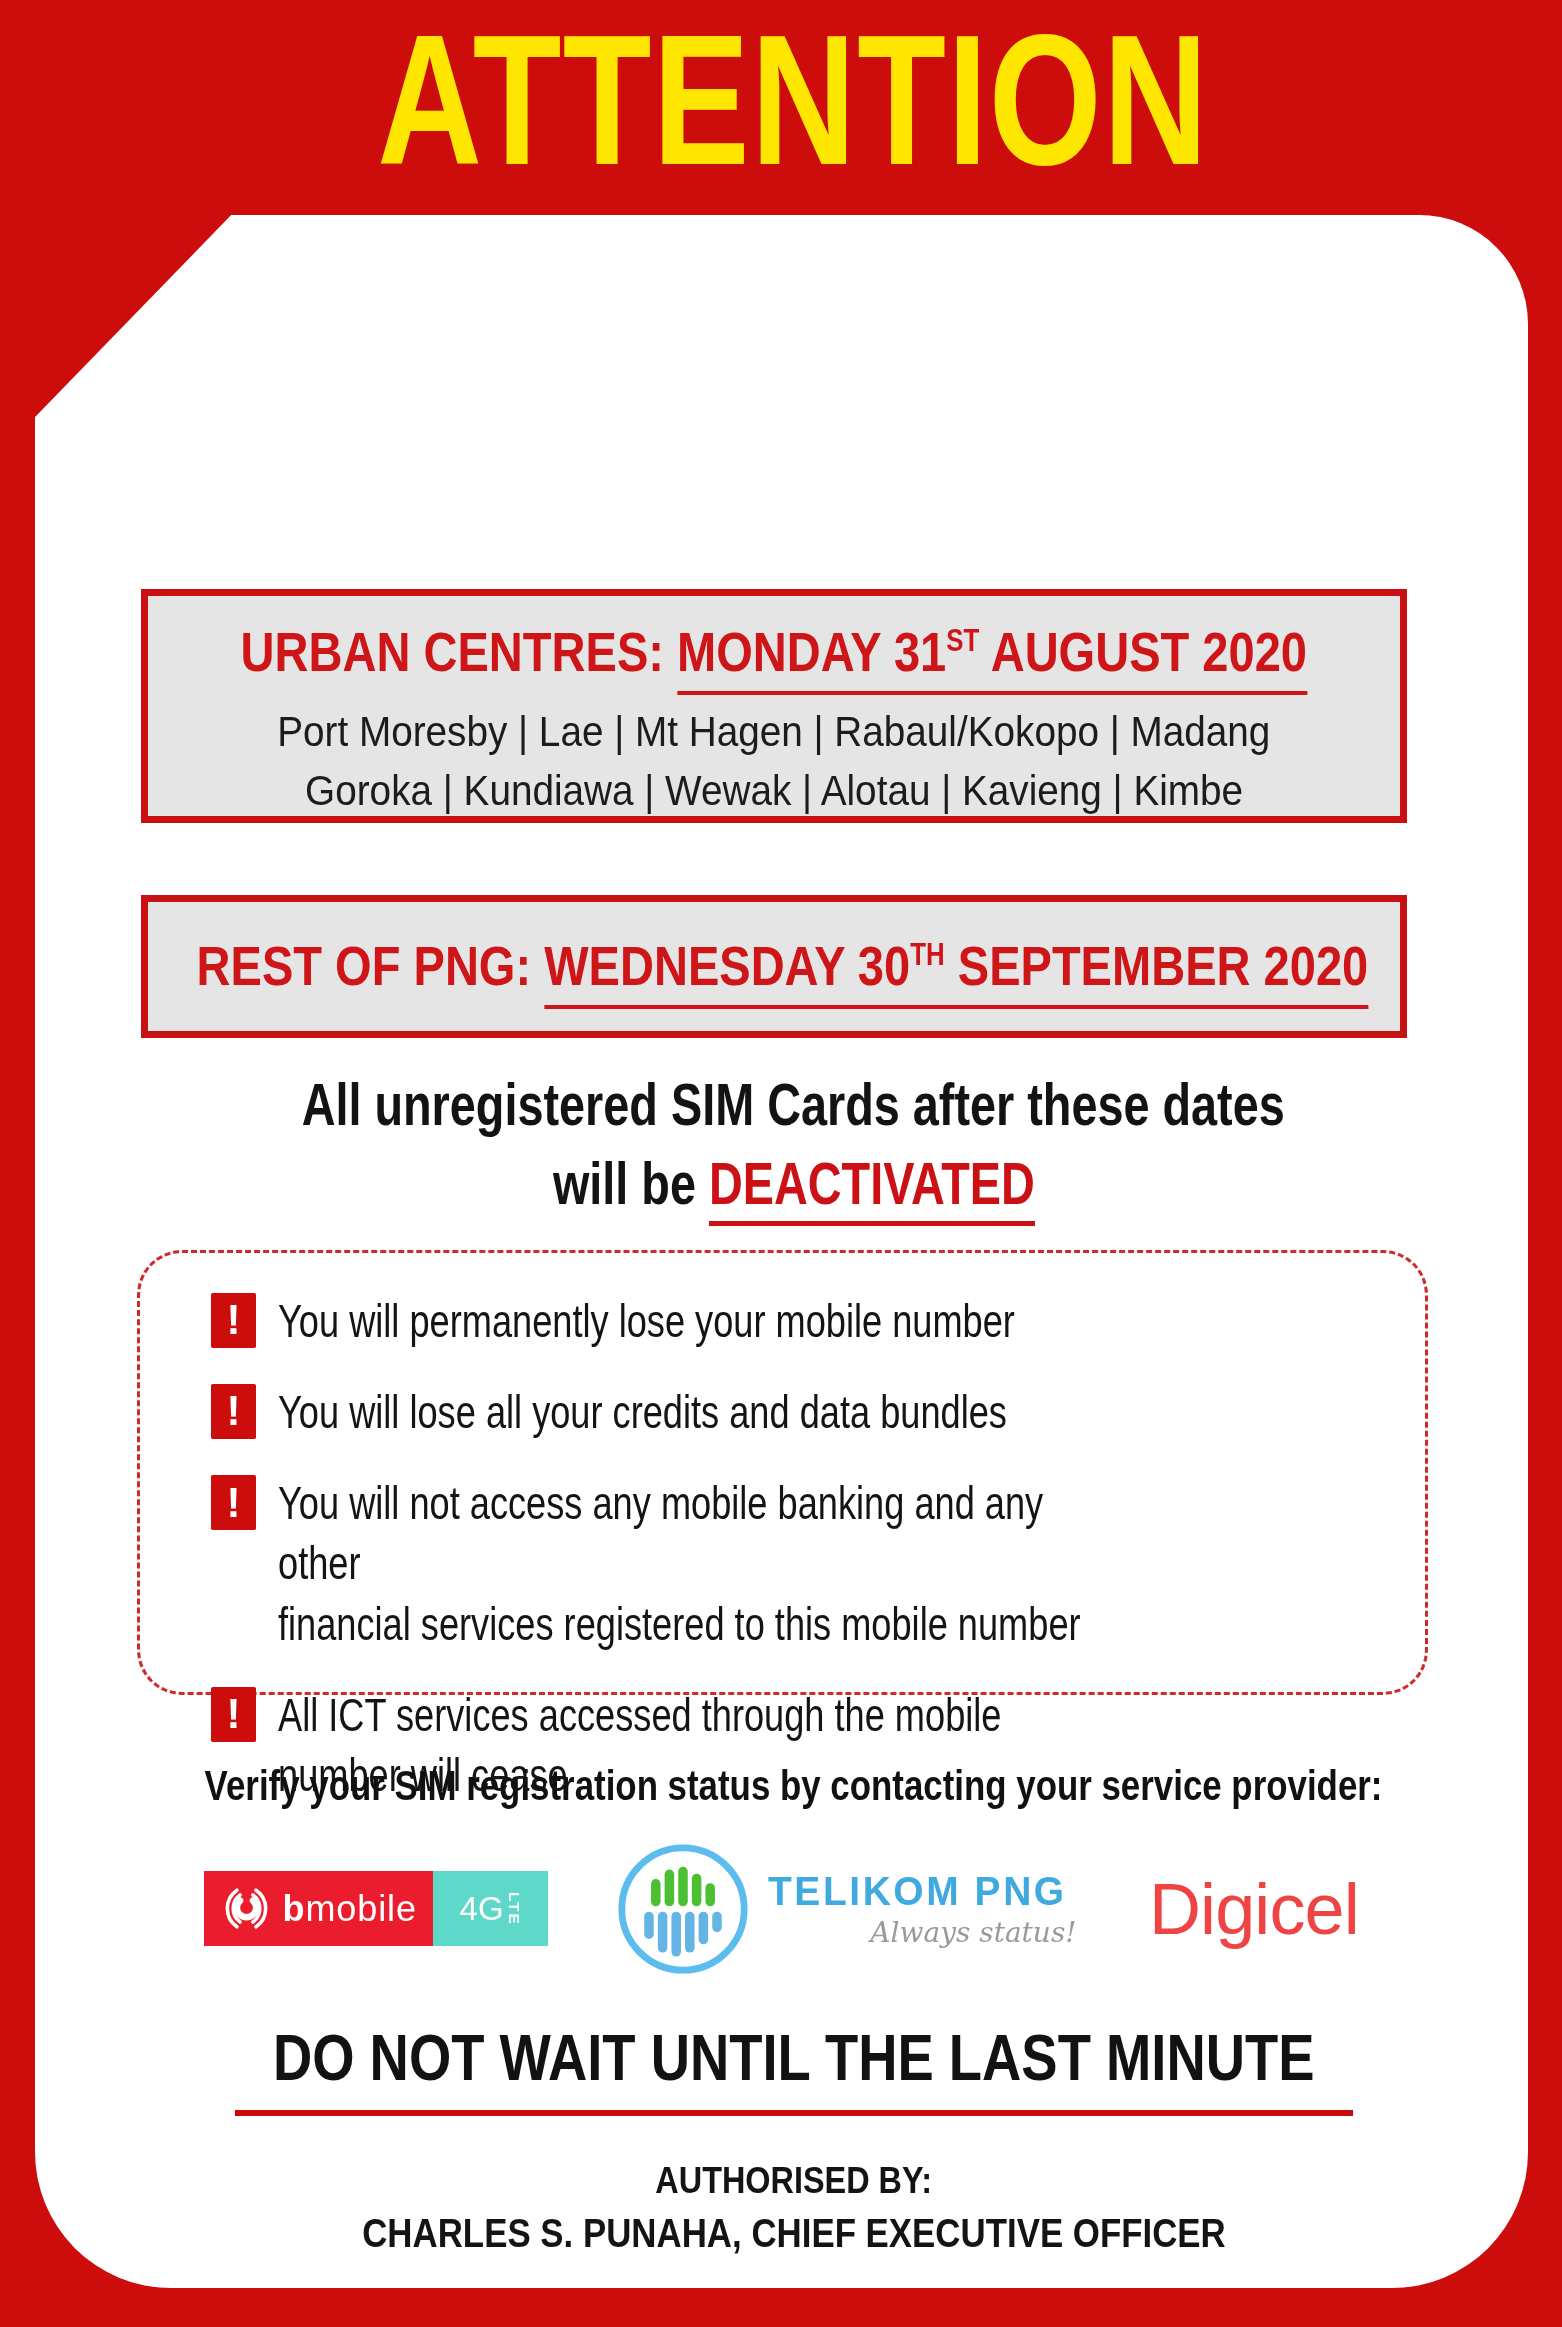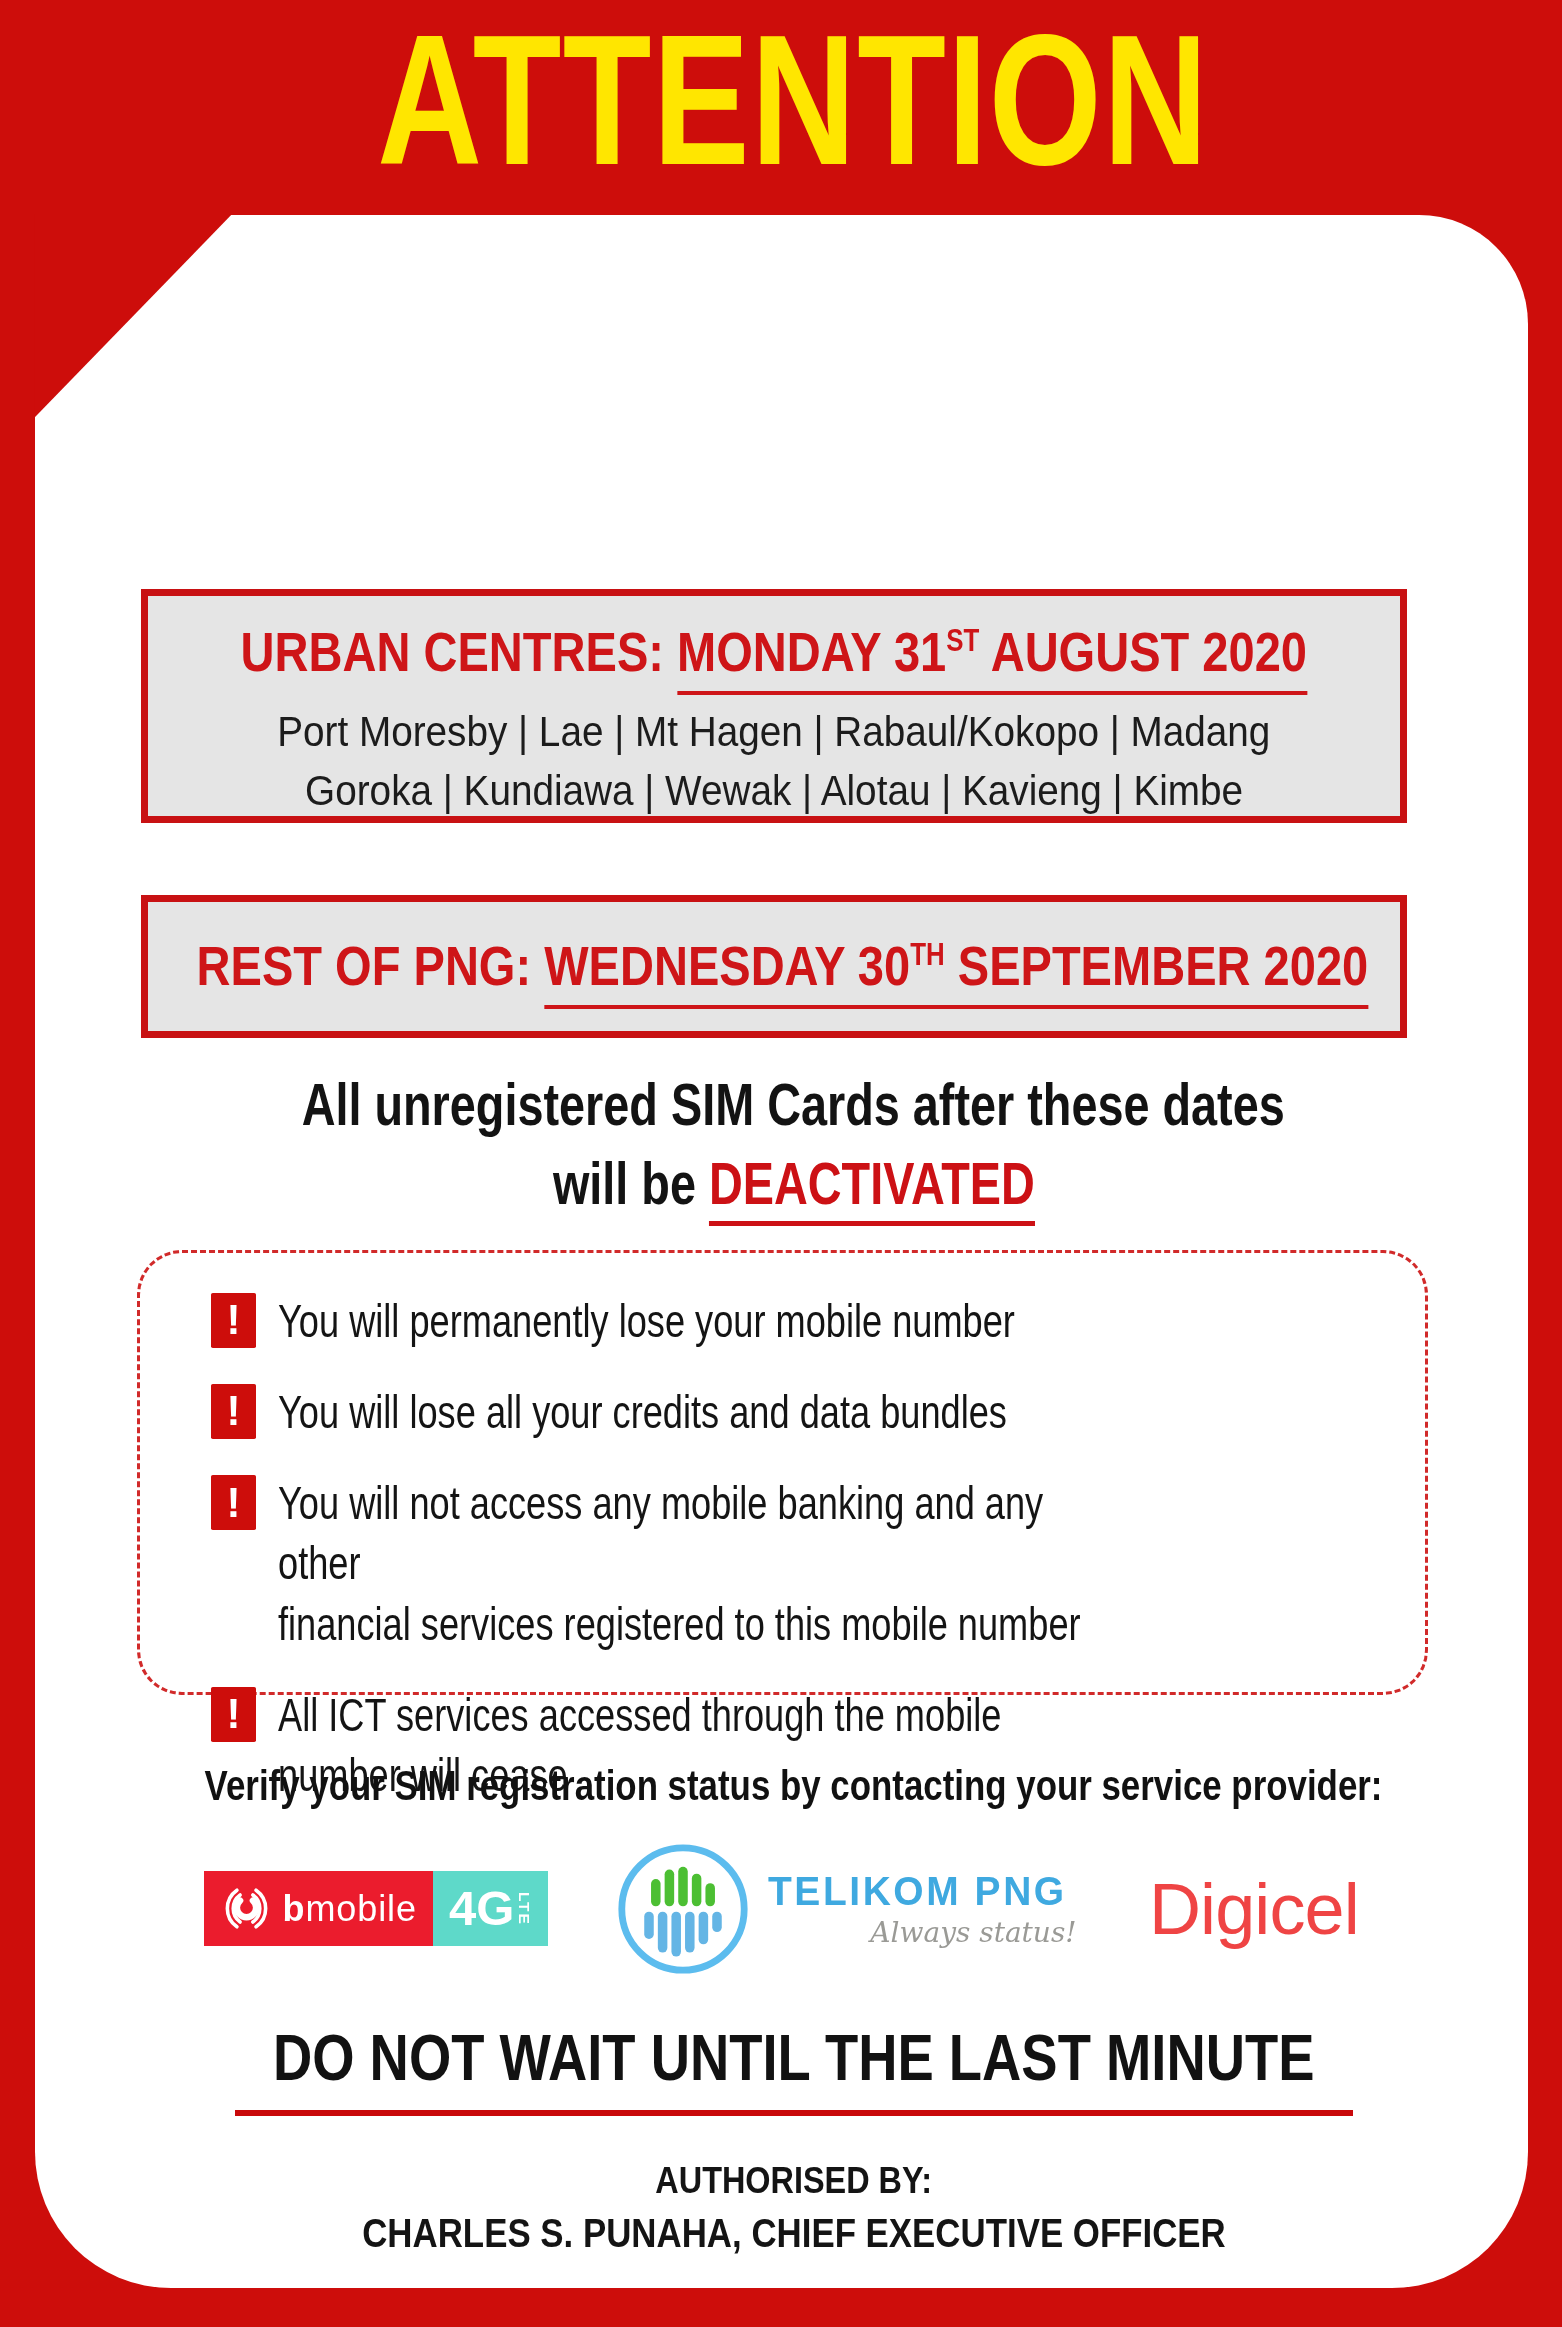--- a/index.html
+++ b/index.html
@@ -86,21 +86,21 @@
   .bmobile{display:flex;height:75px;border-radius:29px;}
   .bmobile-red{
     background:#EB1C2D;width:229px;display:flex;align-items:center;justify-content:center;gap:11px;
   }
   .bmobile-name{color:#fff;font-size:36px;letter-spacing:0.9px;}
   .bmobile-name b{font-weight:700;}
   .bmobile-name .lite{font-weight:400;}
   .badge-4g{
     background:#5ED9C9;width:115px;display:flex;align-items:center;justify-content:center;
   }
-  .badge-4g .g4{color:#fff;font-size:49px;font-weight:700;line-height:1;}
+  .badge-4g .g4{color:#fff;font-size:33px;font-weight:400;line-height:1;}
   .badge-4g .lte{
     color:#fff;font-size:15.5px;font-weight:700;writing-mode:vertical-rl;
     letter-spacing:1.8px;line-height:1;margin-left:2.7px;
   }
   .telikom{display:flex;align-items:center;gap:16.4px;}
   .telikom-text{display:flex;flex-direction:column;align-items:flex-end;}
   .telikom-name{color:#3FA9E0;font-size:41px;font-weight:700;letter-spacing:2.7px;white-space:nowrap;transform:scaleX(.95);transform-origin:left;}
   .telikom-tag{
     color:#9A9A96;font-size:28px;font-style:italic;font-family:"DejaVu Serif",serif;
     margin-top:1.8px;margin-right:5.5px;

